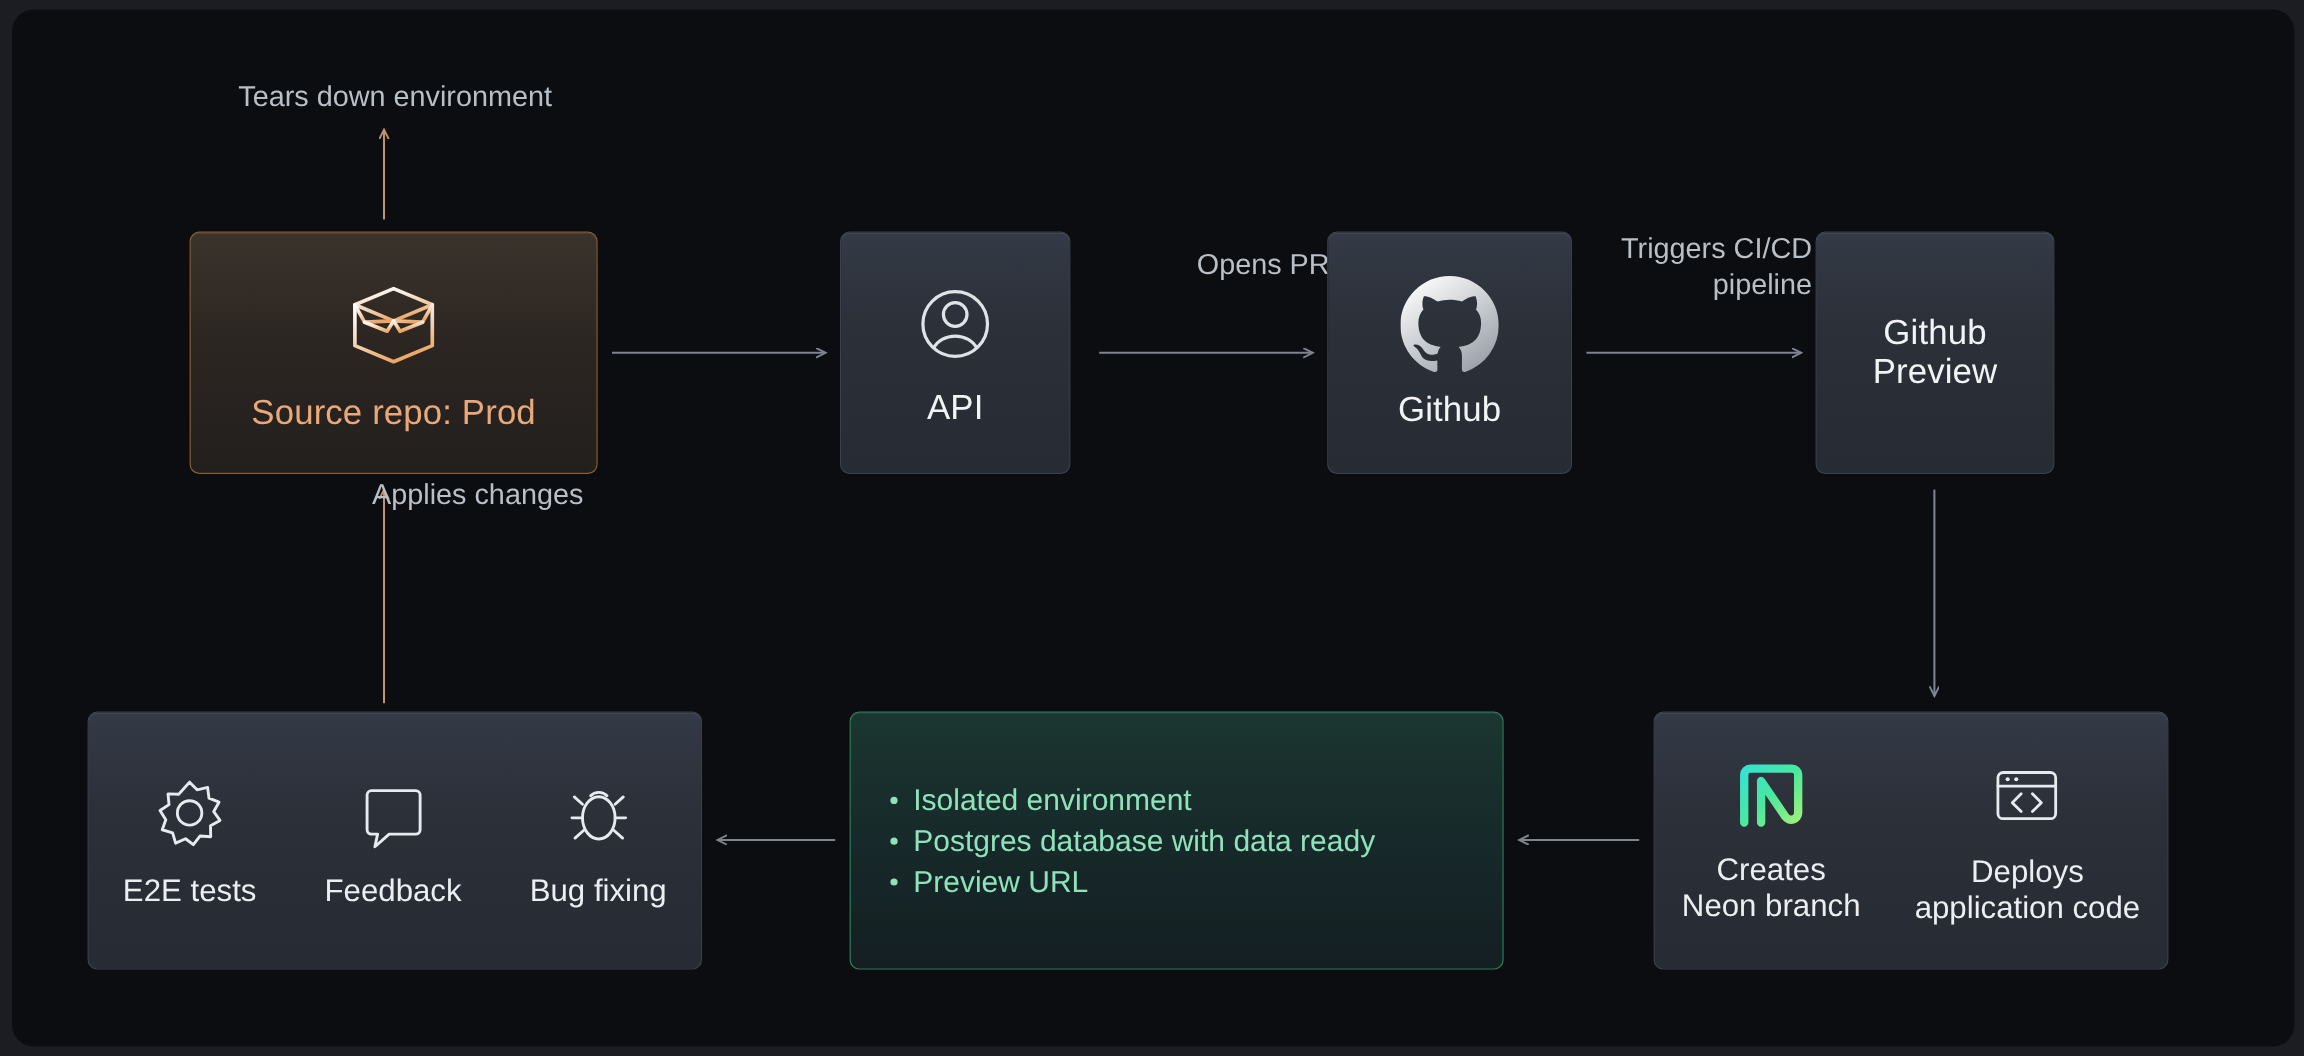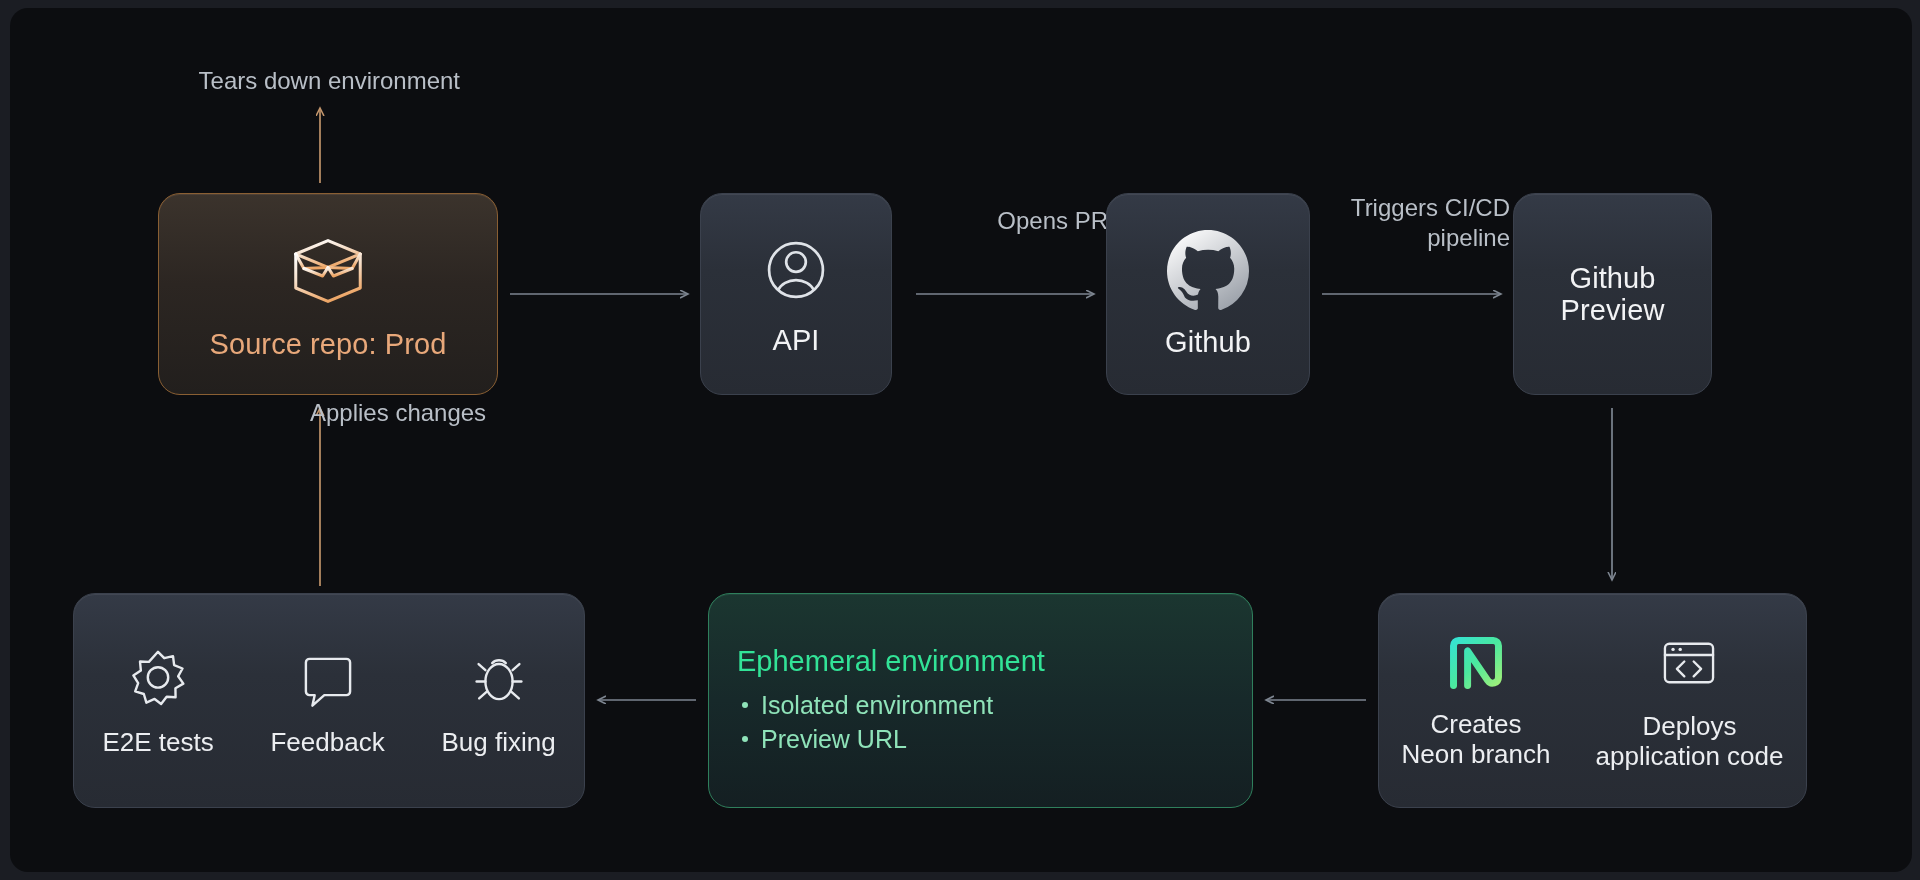--- a/index.html
+++ b/index.html
@@ -2,21 +2,21 @@
 <html><head>
 <meta charset="utf-8">
 <style>
   html,body{margin:0;padding:0;background:#1b1d23;}
   body{width:1920px;height:880px;overflow:hidden;
        font-family:"Liberation Sans","DejaVu Sans",sans-serif;}
 
   #canvas{position:absolute;left:10px;top:8px;width:1902px;height:864px;
           background:#0c0d10;border-radius:18px;overflow:hidden;}
 
-  .node{position:absolute;box-sizing:border-box;border-radius:22px;
+  .node{position:absolute;box-sizing:border-box;border-radius:8px;
         display:flex;flex-direction:column;align-items:center;justify-content:center;}
 
   
   .card{
     background:linear-gradient(180deg,#343a46 0%,#2b3039 38%,#272b33 100%);
     border:1px solid #3b414d;
     box-shadow:inset 0 1px 0 rgba(255,255,255,.07);
   }
   
   .card-orange{
@@ -217,23 +217,23 @@
           <path d="M33.6 26.5 L39.8 26.5"></path>
           <path d="M15.2 33.8 L10.0 38.4"></path>
           <path d="M32.8 33.8 L38.0 38.4"></path>
         </svg>
       </span>
       <span class="mini-label">Bug fixing</span>
     </div>
   </div>
 
   <div class="node card-green" id="n-ephemeral">
-    <div class="eph-title">Ephemeral environment</div>
     <ul class="eph-list">
       <li>Isolated environment</li>
+      <li>Postgres database with data ready</li>
       <li>Preview URL</li>
     </ul>
   </div>
 
   <div class="node card" id="n-neon">
 
     <div class="mini">
       <span class="icon-wrap">
         <svg width="62" height="62" viewBox="0 0 48 48" fill="none">
           <defs>

